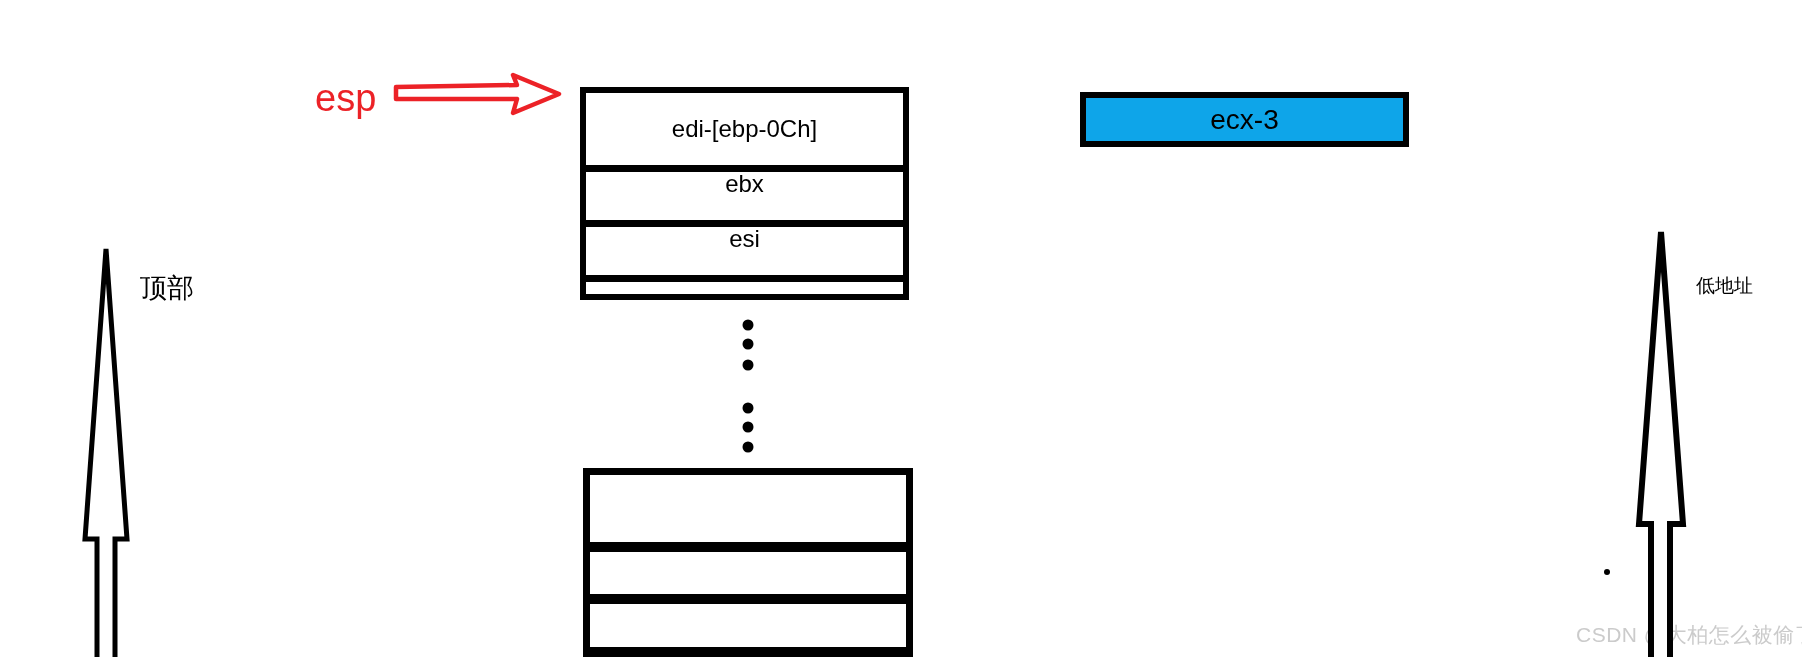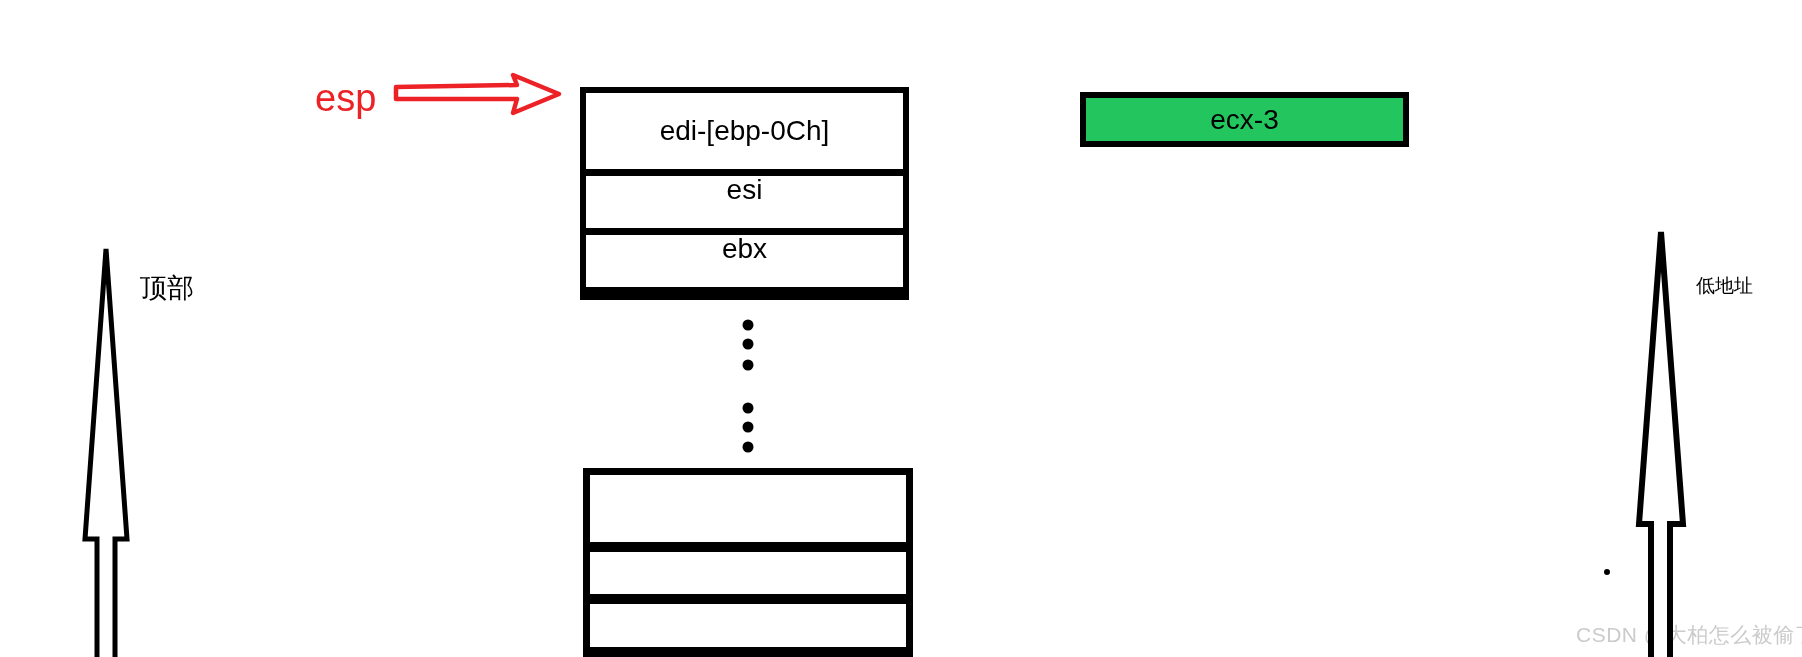--- a/index.html
+++ b/index.html
@@ -18,38 +18,38 @@
     border:6px solid #000;
     display:flex;
     flex-direction:column;
     background:#fff;
   }
   .stack-box .cell{
     flex:1;
     display:flex;
     align-items:center;
     justify-content:center;
-    font-size:28px;
+    font-size:24px;
     line-height:1;
     border-top:7px solid #000;
     white-space:nowrap;
     margin-top:24px;
   }
   .stack-box .cell:first-child{border-top:none;}
   #upper-stack{left:580px;top:87px;width:329px;height:213px;}
   #lower-stack{left:583px;top:468px;width:330px;height:214px;border-width:7px;}
   #lower-stack .cell{border-top-width:10px;}
   
   #ecx-box{
     position:absolute;
     left:1080px;top:92px;width:329px;height:55px;
     box-sizing:border-box;
     border:6px solid #000;
     display:flex;align-items:center;justify-content:center;
-    font-size:28px;background:#22c55e;
+    font-size:28px;background:#0ea5e9;
   }
   
   #esp-label{left:315px;top:78px;font-size:38px;color:#ec2227;}
   #top-label{left:140px;top:274px;font-size:27px;}
   #low-addr-label{left:1696px;top:276px;font-size:19px;}
   #watermark{left:1576px;top:623px;font-size:21px;color:#cbcbcb;letter-spacing:0.5px;white-space:nowrap;}
   .label{position:absolute;line-height:1.1;white-space:nowrap;}
   
   #overlay{position:absolute;left:0;top:0;width:1802px;height:657px;pointer-events:none;}
 </style>
@@ -57,22 +57,22 @@
 <body>
 
 <div id="canvas">
 
   <div id="watermark" class="label">CSDN @大柏怎么被偷了</div>
 
   <div id="esp-label" class="label">esp</div>
 
   <div id="upper-stack" class="stack-box">
     <div class="cell">edi-[ebp-0Ch]</div>
+    <div class="cell">ebx</div>
     <div class="cell">esi</div>
-    <div class="cell">ebx</div>
     <div class="cell"></div>
   </div>
 
   <div id="ecx-box">
     <span>ecx-3</span>
   </div>
 
   <div id="lower-stack" class="stack-box">
     <div class="cell"></div>
     <div class="cell"></div>

